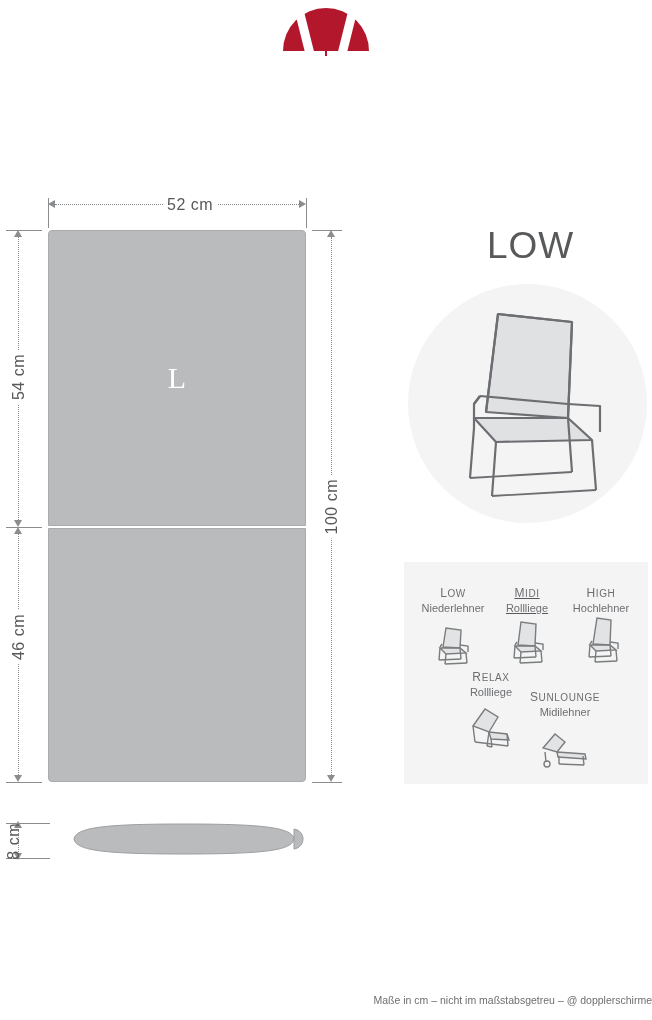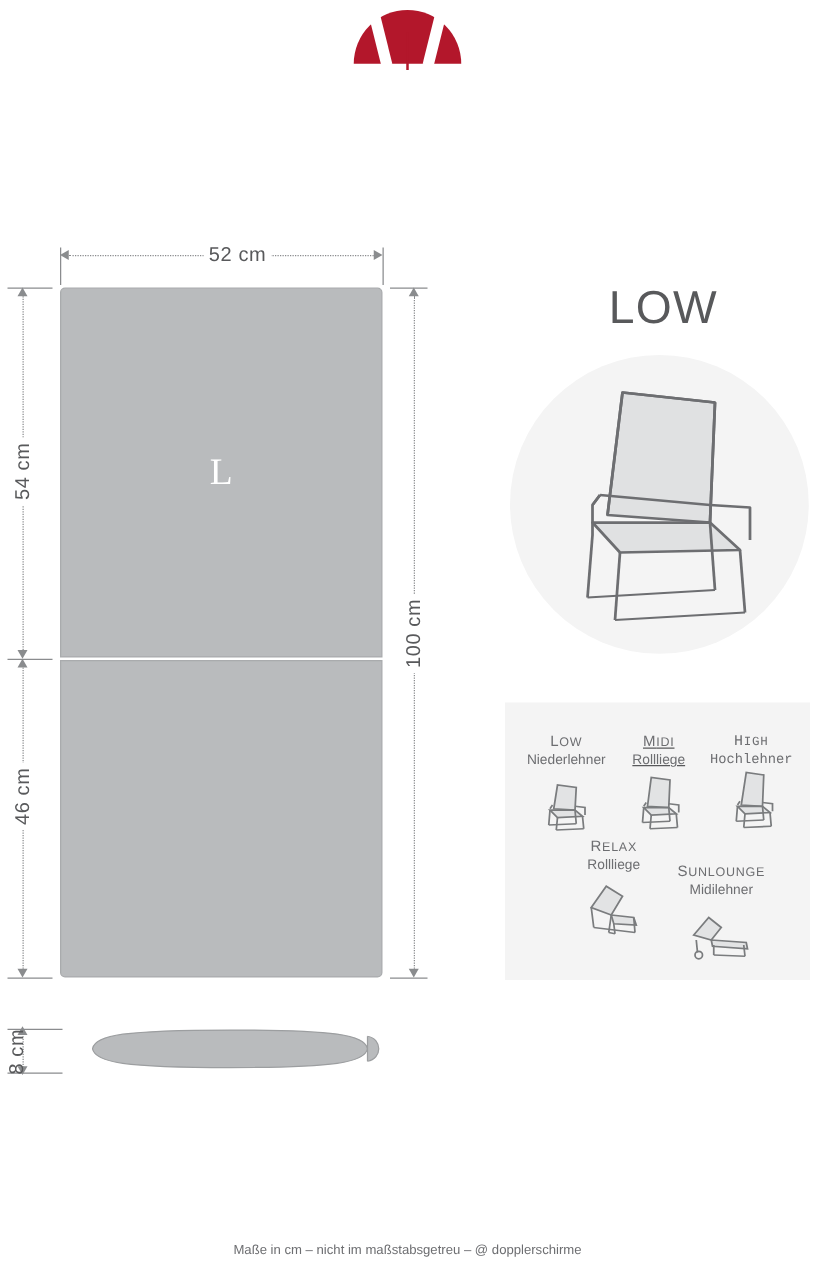--- a/index.html
+++ b/index.html
@@ -211,21 +211,21 @@
     display: flex;
     align-items: flex-end;
     justify-content: center;
   }
 
   .footer {
     position: absolute;
     left: 0;
     bottom: 14px;
     width: 652px;
-    text-align: center;
+    text-align: right;
     font-size: 10.5px;
     color: #6d6e71;
   }
 </style>
 </head>
 <body>
 
 <div class="logo-wrap">
   <div class="logo-umbrella">
     <div class="logo-dome"></div>
@@ -340,21 +340,21 @@
         <path d="M11 27 L14 4 L29 6 L28 28 Z" fill="#cfd1d3" fill-opacity=".5"></path>
         <path d="M8 28 L28 28 L34 33 L14 34 Z" fill="#cfd1d3" fill-opacity=".5"></path>
         <path d="M14 34 L13 45 M34 33 L35 44 M8 28 L7 40 M28 28 L29 39"></path>
         <path d="M7 40 L29 39 M13 45 L35 44"></path>
         <path d="M10 24 L8 27 M28 25 L36 26 L36 32"></path>
       </g>
     </svg>
   </div>
 </div>
 
-<div class="variant" style="left:562px; top:586px;font-family:Liberation Mono, monospace;">
+<div class="variant" style="left:562px; top:586px;">
   <div class="v-name"><span class="cap">H</span><span>IGH</span></div>
   <div class="v-sub">Hochlehner</div>
   <div class="v-icon">
     <svg width="40" height="50" viewBox="0 0 40 50">
       <g fill="none" stroke="#7a7c7e" stroke-width="1.4">
         <path d="M12 28 L16 2 L30 4 L29 29 Z" fill="#cfd1d3" fill-opacity=".5"></path>
         <path d="M9 29 L29 29 L35 34 L15 35 Z" fill="#cfd1d3" fill-opacity=".5"></path>
         <path d="M15 35 L14 46 M35 34 L36 45 M9 29 L8 41 M29 29 L30 40"></path>
         <path d="M8 41 L30 40 M14 46 L36 45"></path>
         <path d="M11 25 L9 28 M29 26 L37 27 L37 33"></path>
@@ -371,21 +371,21 @@
       <g fill="none" stroke="#7a7c7e" stroke-width="1.4">
         <path d="M6 20 L18 3 L31 11 L22 26 Z" fill="#cfd1d3" fill-opacity=".5"></path>
         <path d="M22 26 L40 28 L42 34 L24 33 Z" fill="#cfd1d3" fill-opacity=".5"></path>
         <path d="M6 20 L8 36 M22 26 L20 40 M40 28 L41 40 M24 33 L25 41"></path>
         <path d="M8 36 L41 40 M20 40 L25 41"></path>
       </g>
     </svg>
   </div>
 </div>
 
-<div class="variant" style="left:526px; top:690px;margin-left:12px;">
+<div class="variant" style="left:526px; top:690px;">
   <div class="v-name"><span class="cap">S</span><span>UNLOUNGE</span></div>
   <div class="v-sub">Midilehner</div>
   <div class="v-icon">
     <svg width="52" height="44" viewBox="0 0 52 44">
       <g fill="none" stroke="#7a7c7e" stroke-width="1.4">
         <path d="M4 22 L16 8 L26 16 L18 26 Z" fill="#cfd1d3" fill-opacity=".5"></path>
         <path d="M18 26 L46 28 L47 33 L19 31 Z" fill="#cfd1d3" fill-opacity=".5"></path>
         <path d="M6 26 L7 36 M20 30 L20 38 M44 30 L45 39"></path>
         <circle cx="8" cy="38" r="3"></circle>
         <path d="M20 38 L45 39"></path>

